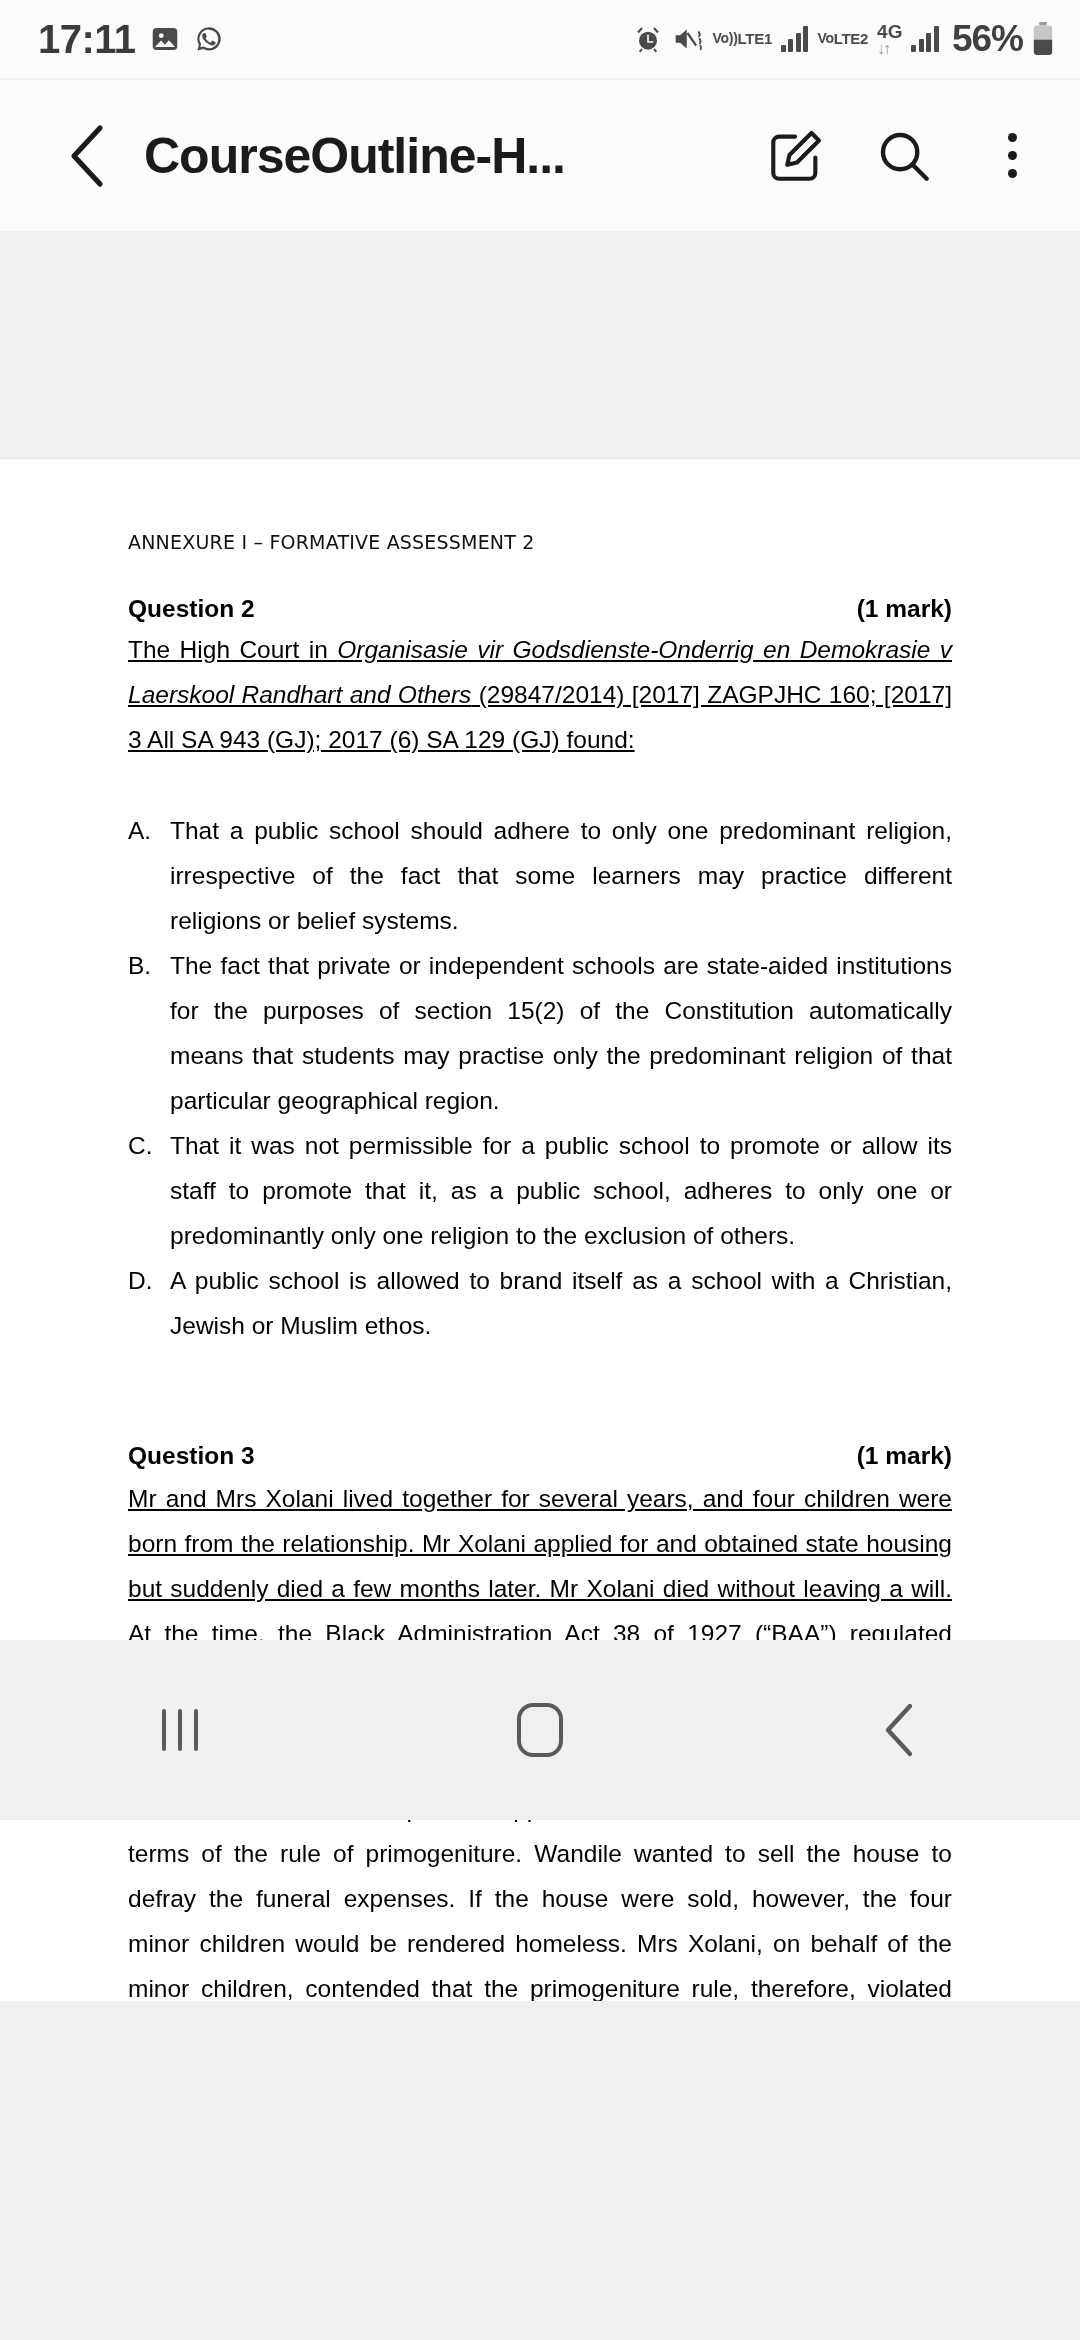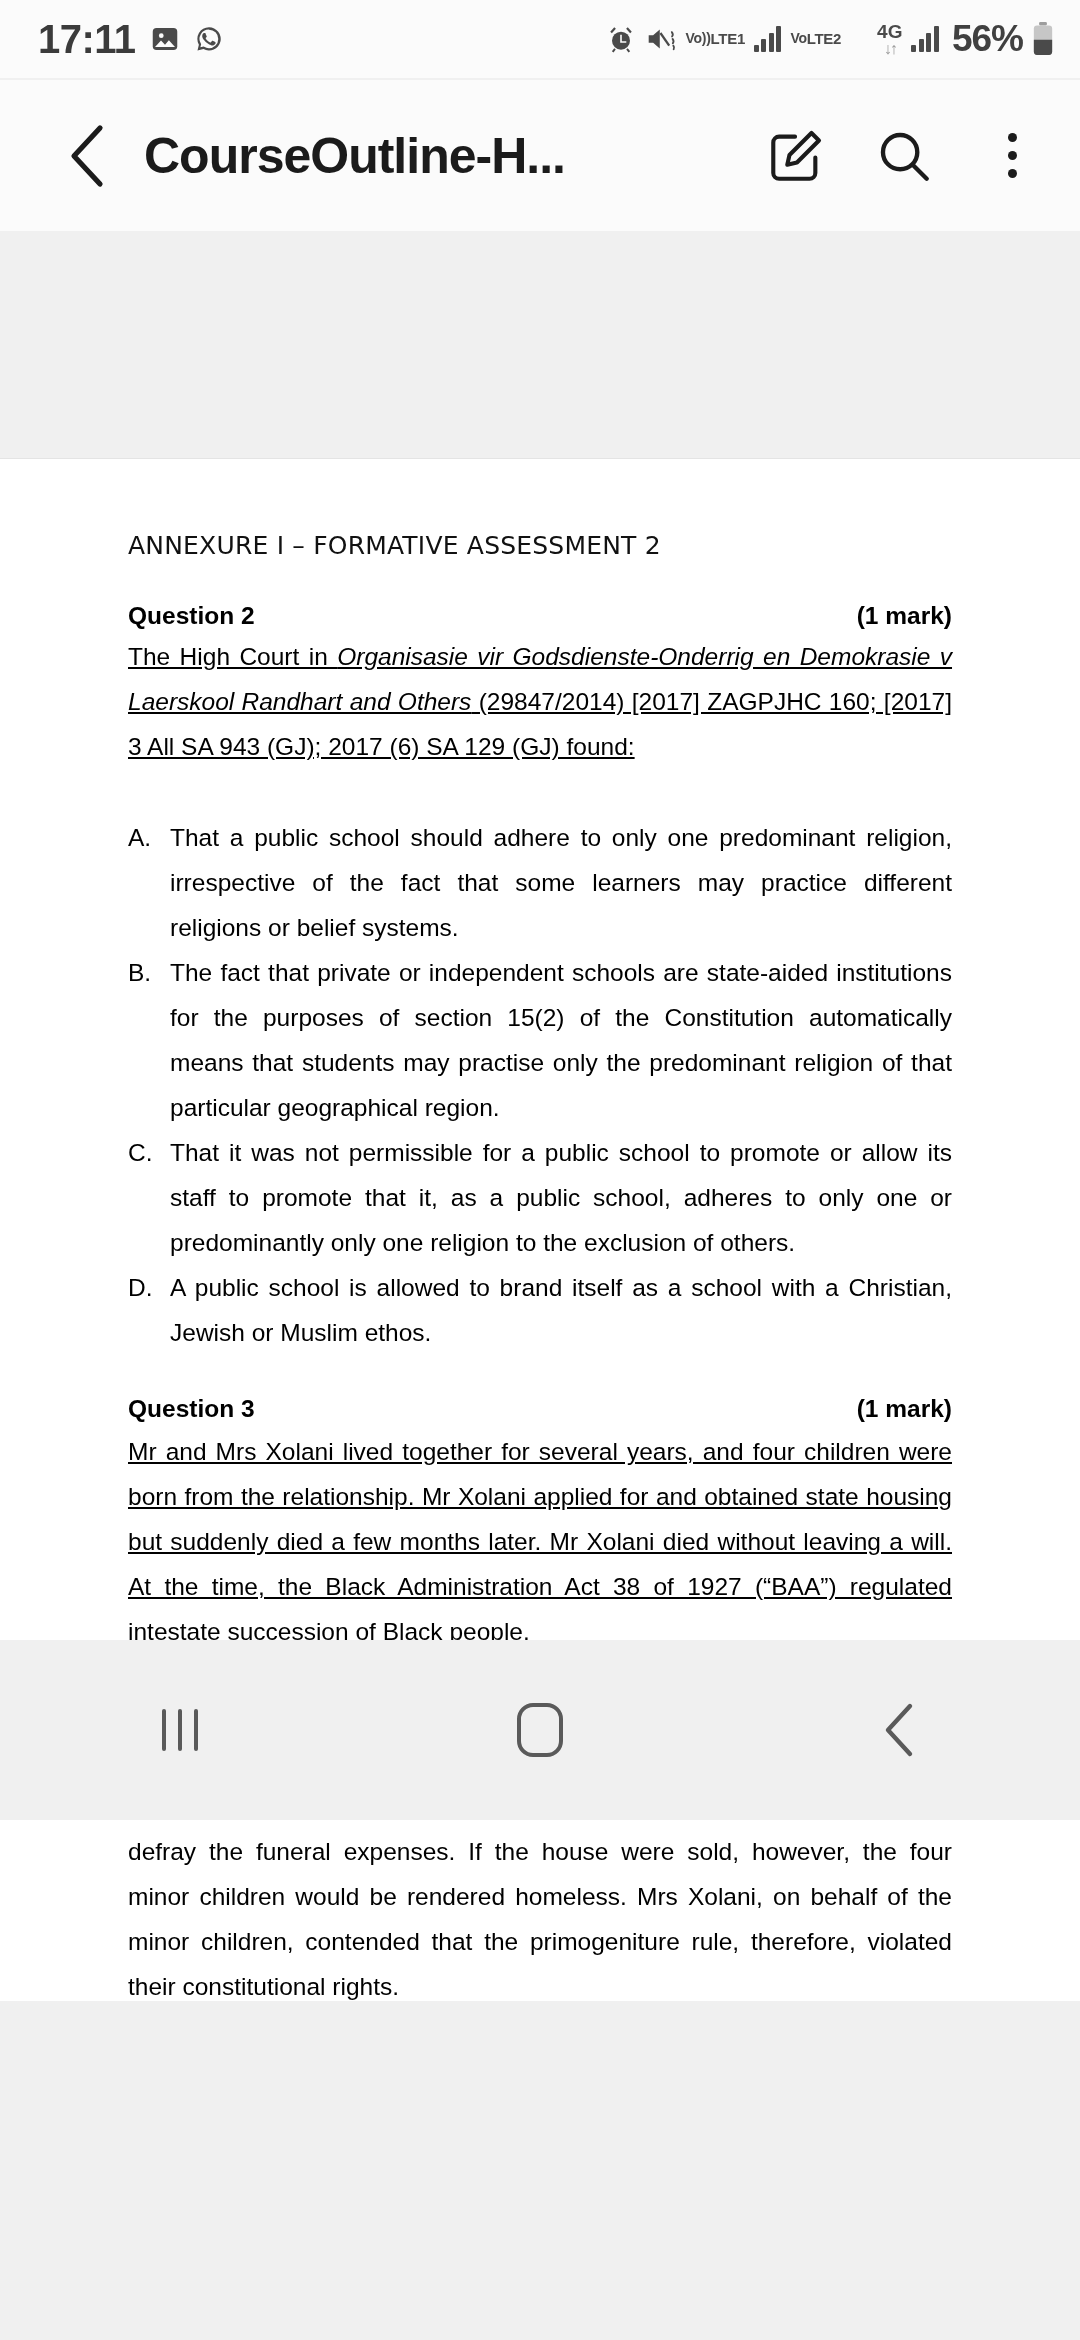--- a/index.html
+++ b/index.html
@@ -25,21 +25,21 @@
   .sb-ico { display:block; }
   .net-label { display:flex; flex-direction:row; align-items:center; line-height:0.98;
                font-size:15px; font-weight:700; color:#4a4a4a; letter-spacing:-0.3px; }
   .net-label .l1 { font-size:14px; }
   .net-label .l2 { font-size:15px;text-align:right; }
   .bars { display:flex; align-items:flex-end; gap:2.5px; height:26px; }
   .bars i { display:block; width:5px; background:#4a4a4a; border-radius:1px; }
   .bars i:nth-child(1){height:7px;} .bars i:nth-child(2){height:13px;}
   .bars i:nth-child(3){height:19px;} .bars i:nth-child(4){height:26px;}
   .fourg { display:flex; align-items:center; gap:1px; }
-  .fourg .g { display:flex; flex-direction:column; align-items:center; line-height:1;margin-left:27px; }
+  .fourg .g { display:flex; flex-direction:column; line-height:1; }
   .fourg .gt { font-size:19px; font-weight:700; color:#4a4a4a; }
   .fourg .ar { font-size:16px; color:#9b9b9b; letter-spacing:-2px; }
   .sb-batt-txt { font-size:37px; font-weight:700; color:#404040; letter-spacing:-1px; margin-left:4px;}
 
   
   .appbar {
     position:absolute; top:80px; left:0; width:1080px; height:152px;
     background:#fbfbfb;
     display:flex; align-items:center;
     border-bottom:1px solid #e7e7e7;
@@ -55,21 +55,21 @@
   .kebab span { width:9px; height:9px; border-radius:50%; background:#1b1b1b; display:block; }
 
   
   .viewer { position:absolute; top:231px; left:0; width:1080px; height:1770px; background:#f0f0f0; overflow:hidden; }
   .page {
     position:absolute; top:227px; left:0; width:1080px; height:1745px;
     background:#ffffff; border-top:1px solid #e4e4e4;
   }
   .page-inner { padding:72px 128px 0 128px; color:#000; }
 
-  .annexure { font-size:25px; letter-spacing:0.2px; color:#111; font-family:"DejaVu Sans", sans-serif; }
+  .annexure { font-size:19px; letter-spacing:0.2px; color:#111; font-family:"DejaVu Sans", sans-serif; }
 
   .q-head { display:flex; justify-content:space-between; align-items:center;
             font-size:24.5px; font-weight:700; color:#000; margin-top:42px; }
   .q-bold-line { font-size:24.5px; font-weight:700; color:#000; margin-top:8px; }
 
   .body-text { font-size:24.5px; line-height:45px; color:#000; text-align:justify; margin-top:4px; }
   .body-text.j { text-align:justify;text-decoration:underline; }
   .body-text i { font-style:italic; }
 
   .opts { margin-top:46px; }
@@ -212,21 +212,21 @@
           <div class="opt">
             <span class="opt-key">C.</span>
             <span class="opt-txt">That it was not permissible for a public school to promote or allow its staff to promote that it, as a public school, adheres to only one or predominantly only one religion to the exclusion of others.</span>
           </div>
           <div class="opt">
             <span class="opt-key">D.</span>
             <span class="opt-txt">A public school is allowed to brand itself as a school with a Christian, Jewish or Muslim ethos.</span>
           </div>
         </div>
 
-        <div class="q-head" style="margin-top:40px">
+        <div class="q-head" style="margin-top:94px">
           <span>Question 3</span>
           <span>(1 mark)</span>
         </div>
 
         <div class="body-text j" style="margin-top:6px">Mr and Mrs Xolani lived together for several years, and four children were born from the relationship. Mr Xolani applied for and obtained state housing but suddenly died a few months later. Mr Xolani died without leaving a will. At the time, the Black Administration Act 38 of 1927 (“BAA”) regulated intestate succession of Black people.</div>
         <div class="para">In accordance with customary law, Mr Xolani’s father, Wandile Xolani, who resides in the Eastern Cape, was appointed as the sole heir of his estate in terms of the rule of primogeniture. Wandile wanted to sell the house to defray the funeral expenses. If the house were sold, however, the four minor children would be rendered homeless. Mrs Xolani, on behalf of the minor children, contended that the primogeniture rule, therefore, violated their constitutional rights.</div>
 
       </div>
 
     </div>

